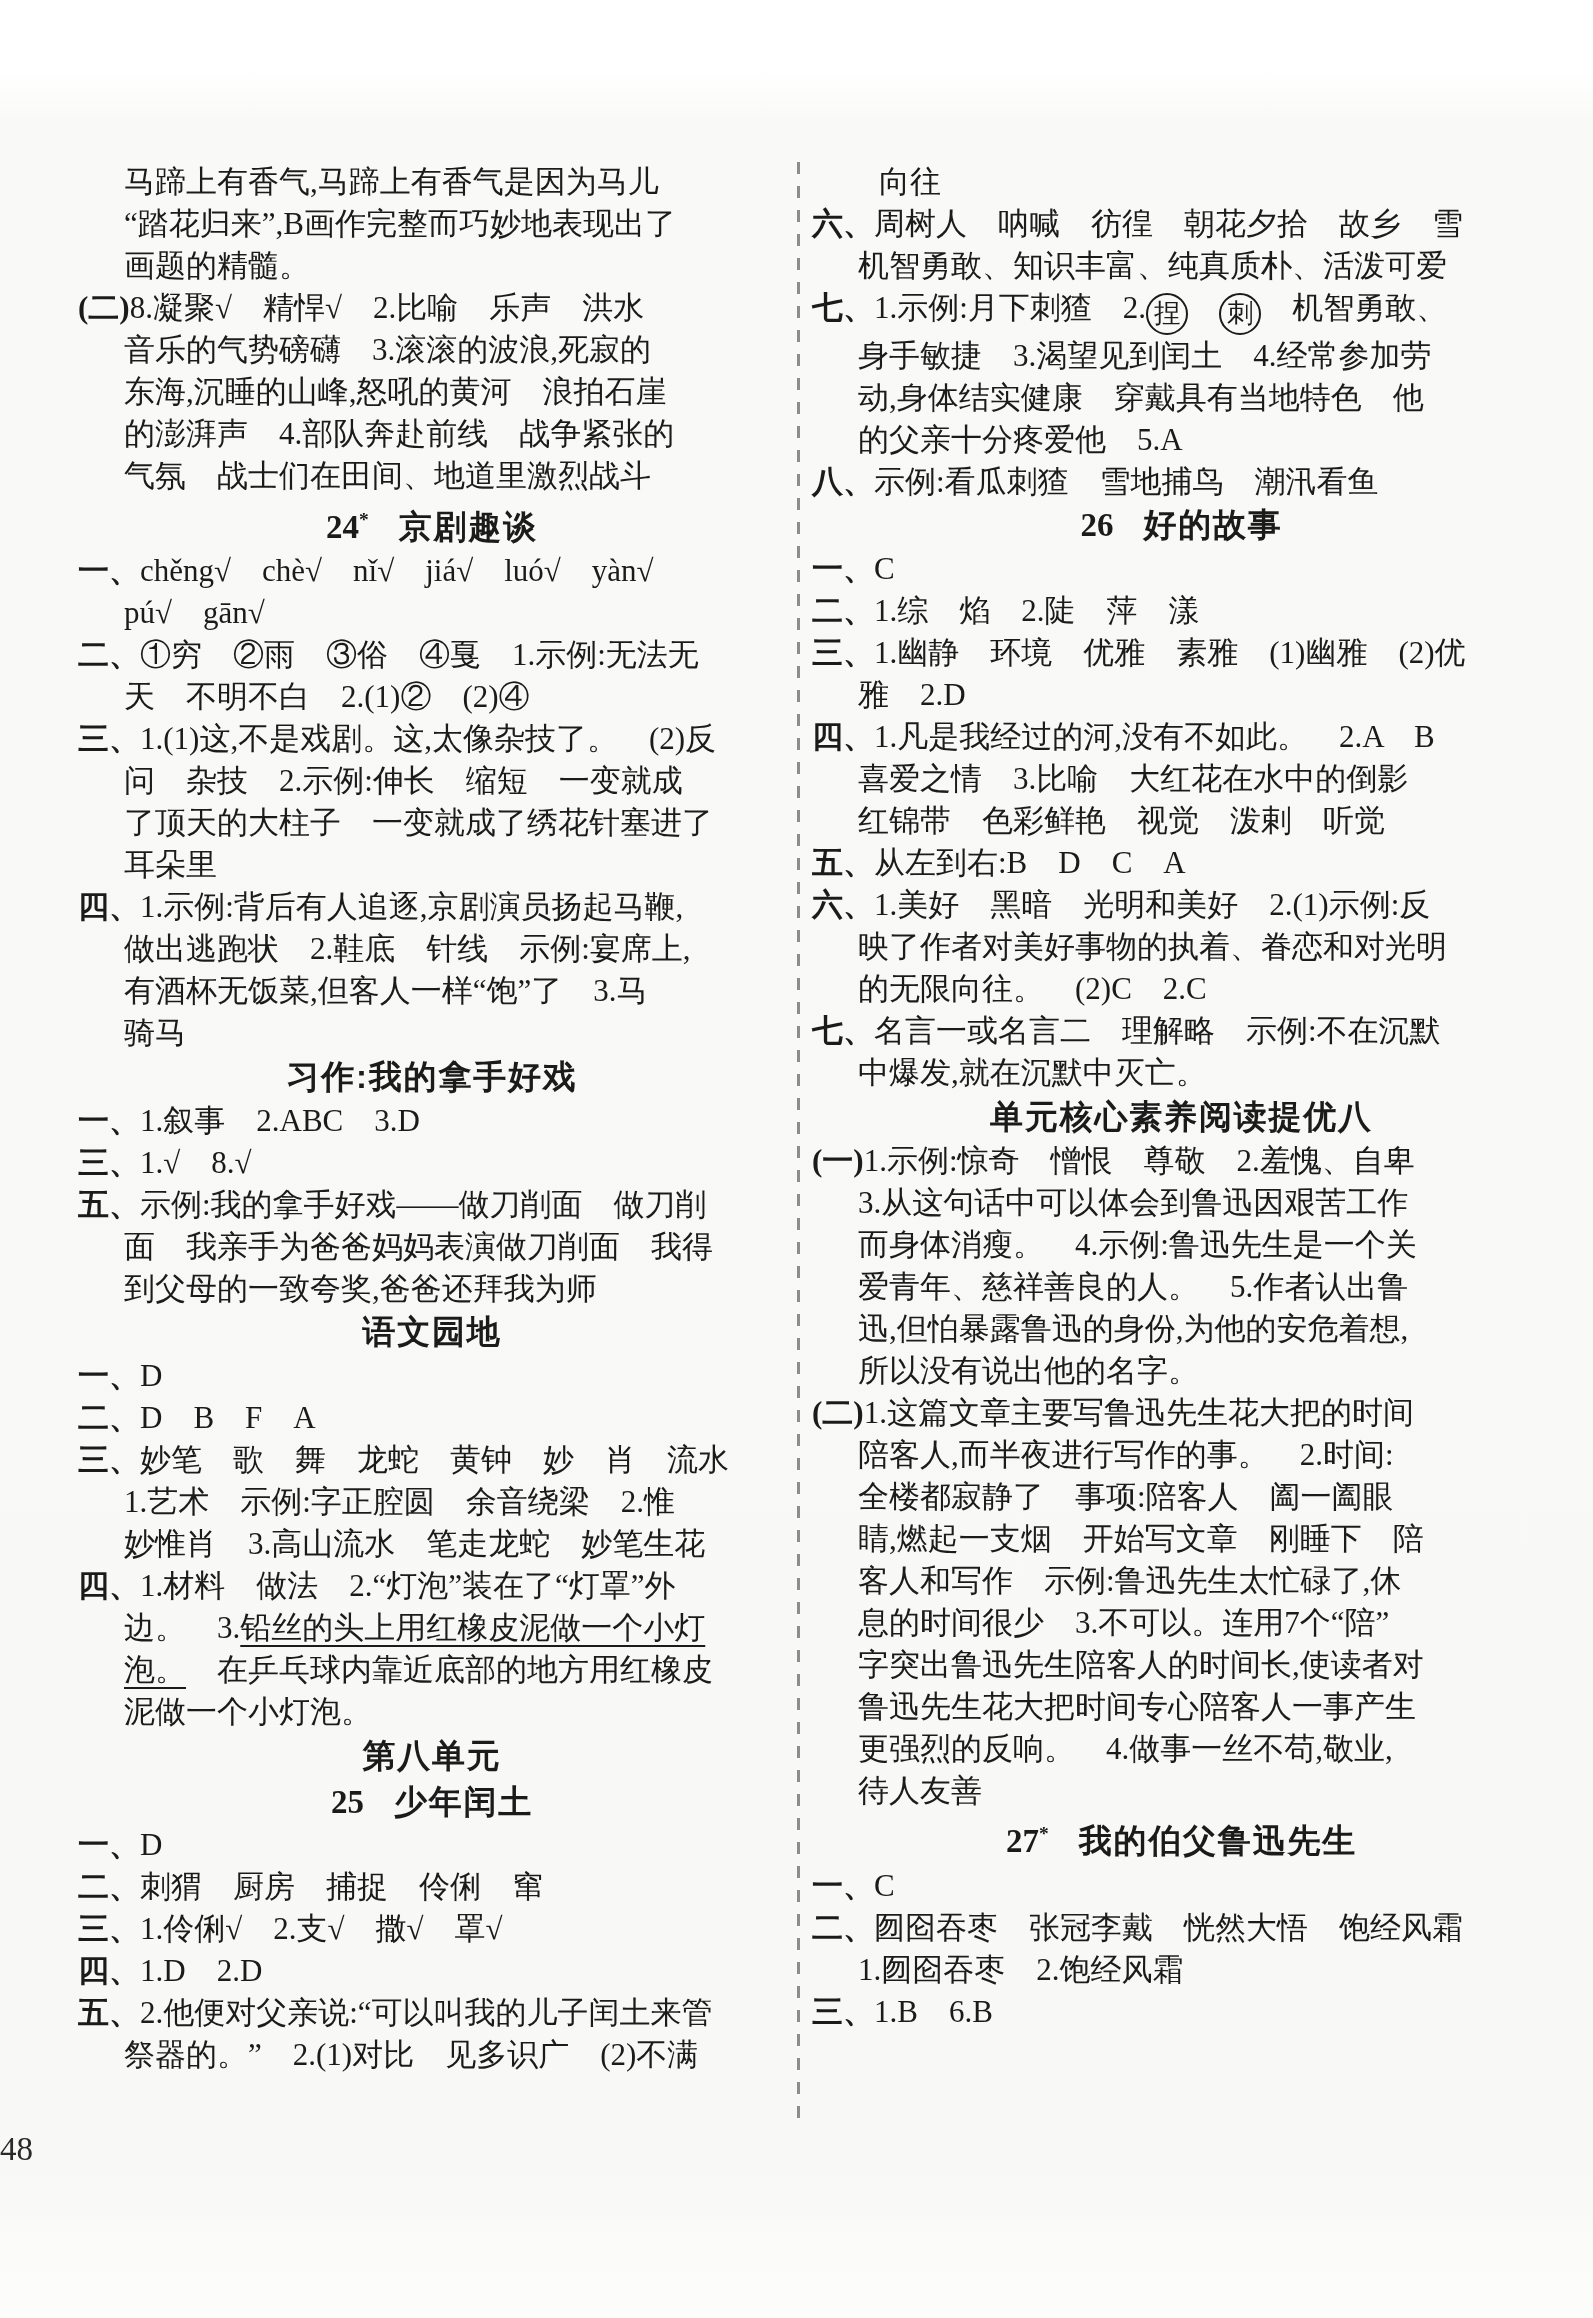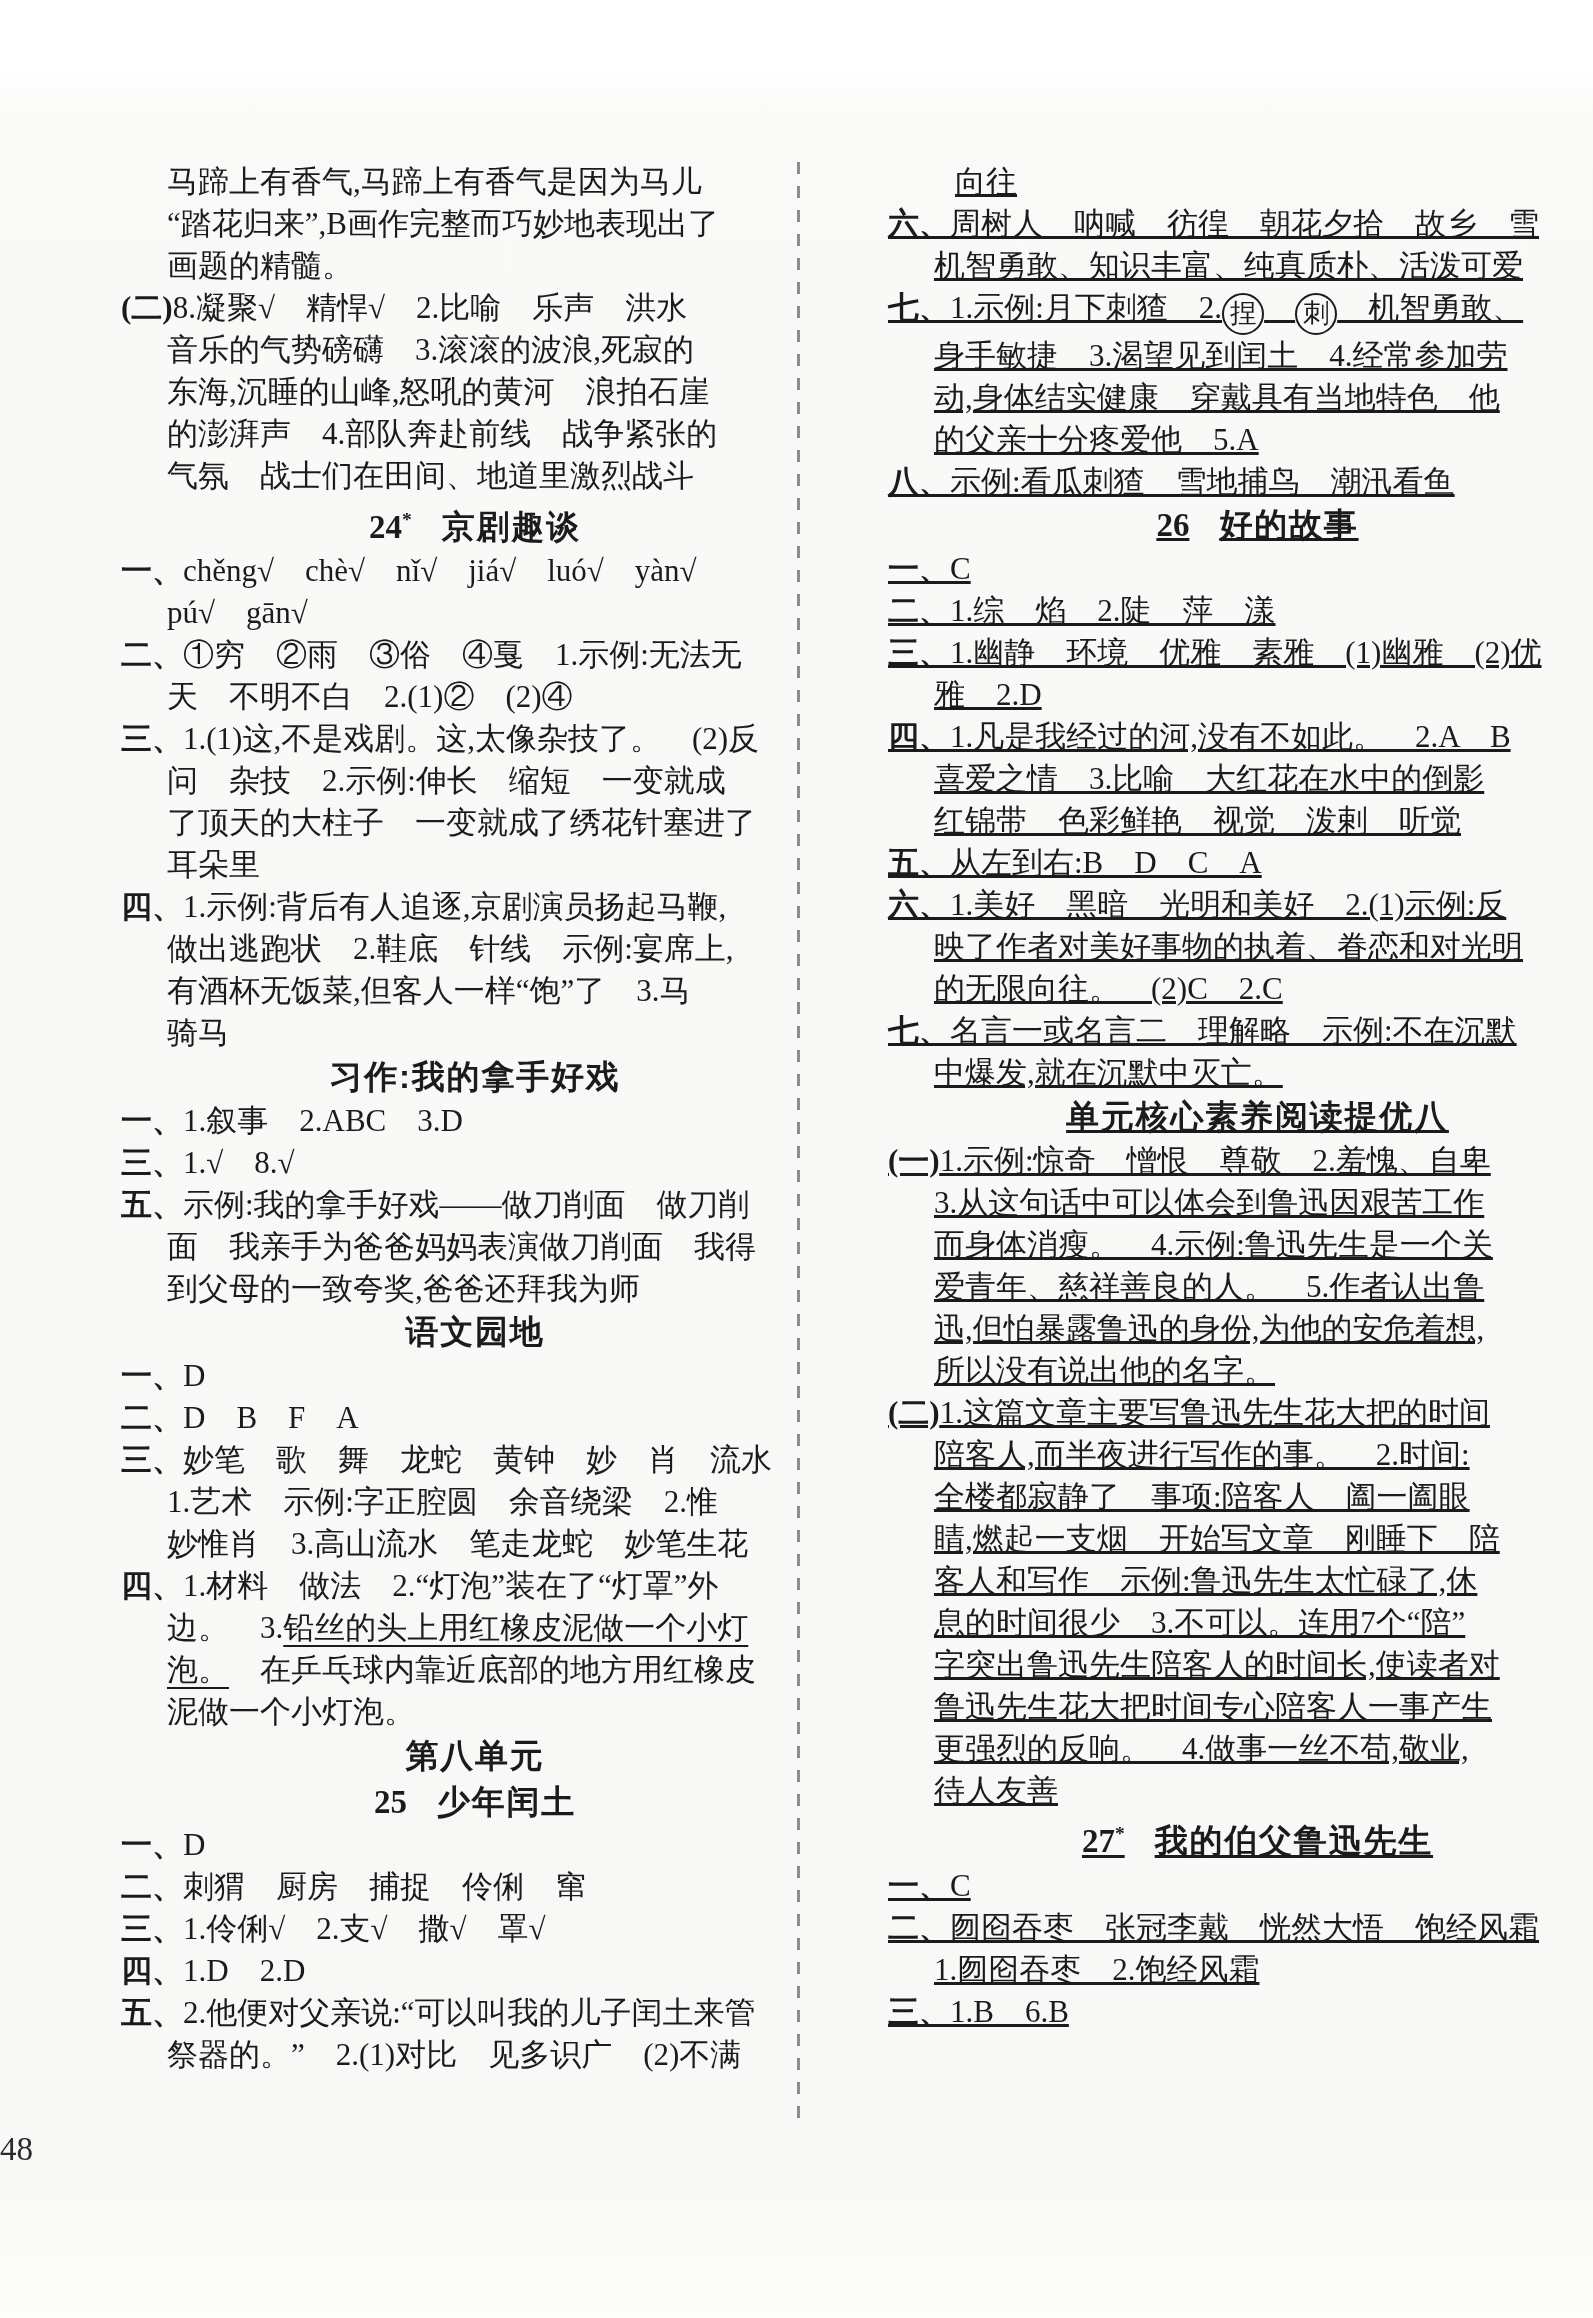--- a/index.html
+++ b/index.html
@@ -4,23 +4,23 @@
 <style>
   html,body{margin:0;padding:0;background:#e8e8e8;}
   .page{
     position:relative;
     width:1594px;height:2319px;
     background:linear-gradient(180deg,#ffffff 0px,#ffffff 71px,#f9f9f7 124px,#f8f8f6 2168px,#fdfdfc 2319px);
     font-family:"Liberation Serif","DejaVu Serif",serif;
     color:#1b1b1b;
     overflow:hidden;
   }
-  .col{position:absolute;top:161px;font-size:31px;line-height:42px;margin-left:43px;}
+  .col{position:absolute;top:161px;font-size:31px;line-height:42px;}
   .col-left{left:78px;width:708px;}
-  .col-right{left:845px;width:739px;text-decoration:underline;}
+  .col-right{left:812px;width:739px;}
   .line{white-space:nowrap;}
   .ind1{padding-left:46px;}
   .ind2{padding-left:67px;}
   .marker{font-weight:700;}
   .header{
     text-align:center;
     font-family:"Liberation Sans","DejaVu Sans",sans-serif;
     font-weight:700;font-size:33px;letter-spacing:1.8px;
     padding:1.8px 0;
   }

